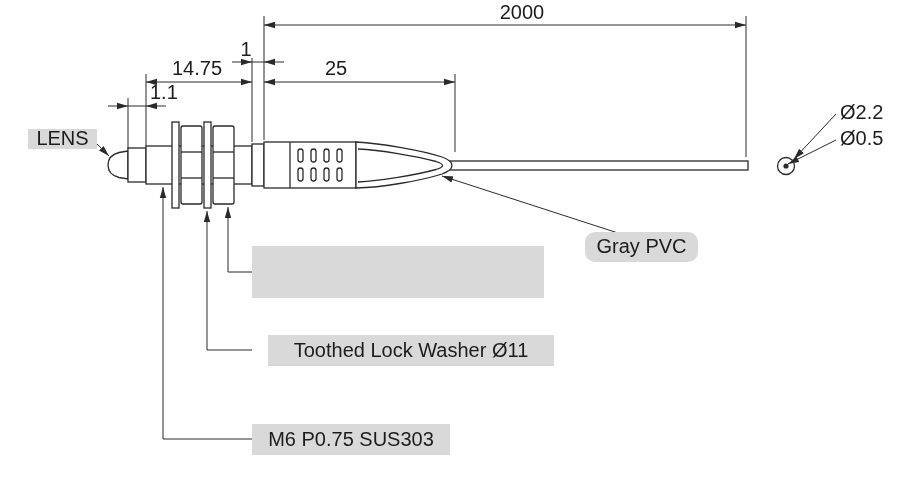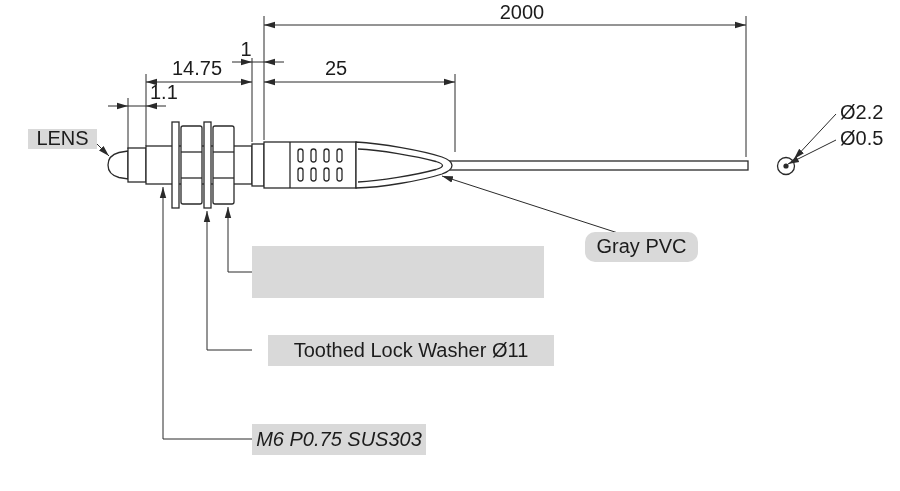--- a/index.html
+++ b/index.html
@@ -160,21 +160,21 @@
     <span>LENS</span>
   </div>
 
   <div class="callout" style="left:252px; top:246px; width:292px; height:52px;">
   </div>
 
   <div class="callout" style="left:252px; top:335px; width:286px; height:31px;margin-left:16px;">
     <span>Toothed Lock Washer Ø11</span>
   </div>
 
-  <div class="callout" style="left:252px; top:424px; width:174px; height:31px;font-style:italic;">
+  <div class="callout" style="left:252px; top:424px; width:198px; height:31px;">
     <span>M6 P0.75 SUS303</span>
   </div>
 
   <div class="callout" style="left:585px; top:232px; width:113px; height:30px;border-radius:10px;">
     <span>Gray PVC</span>
   </div>
 
 </div>
 
 </body></html>

